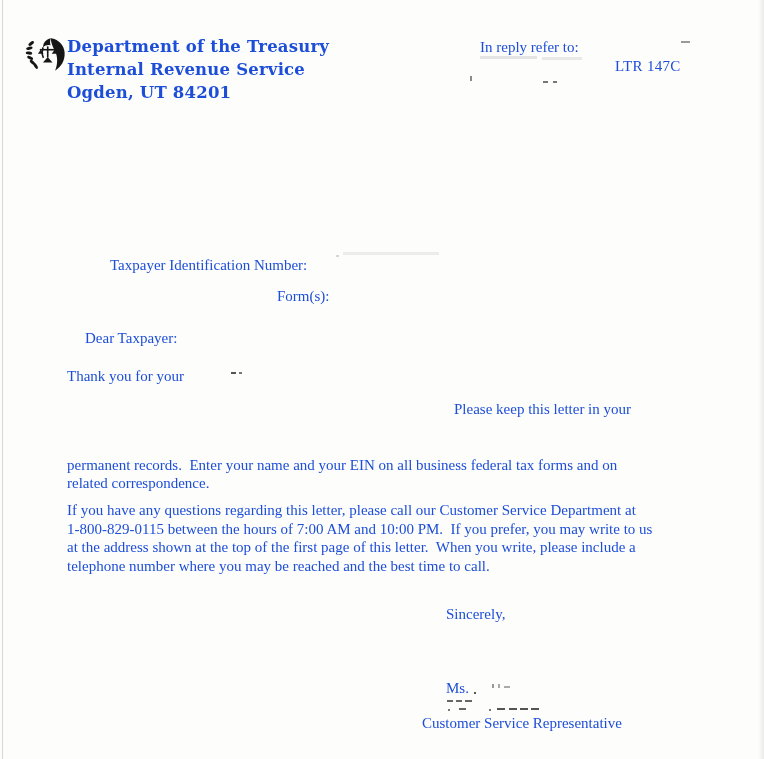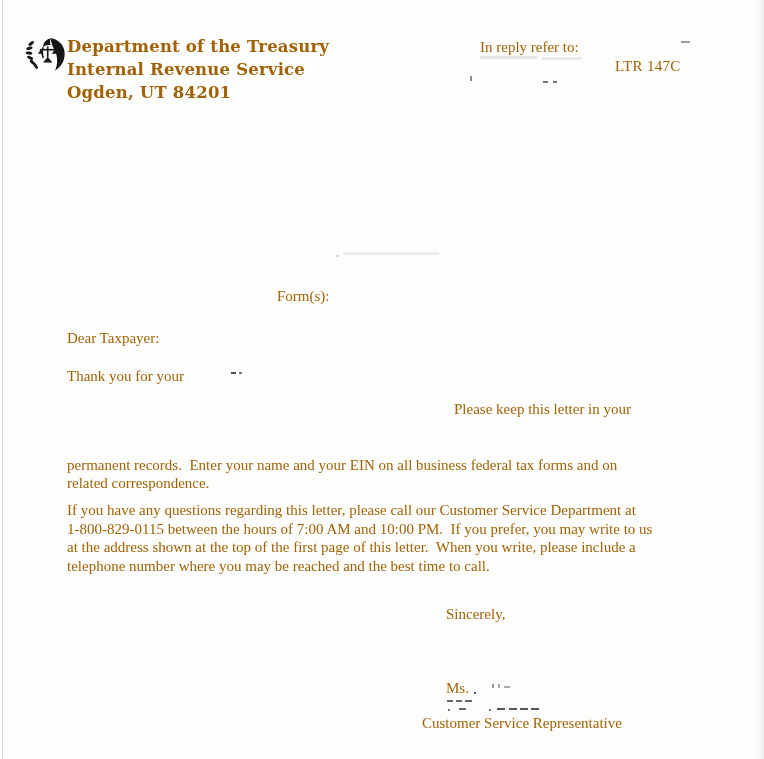--- a/index.html
+++ b/index.html
@@ -2,40 +2,40 @@
 <html><head>
 <meta charset="utf-8">
 <style>
   html,body{margin:0;padding:0;background:#ffffff;}
   .page{
     position:relative;
     width:764px;height:759px;
     background:#fdfdfc;
     overflow:hidden;
     font-family:"Liberation Serif", serif;
-    color:#a16207;
+    color:#1d4ed8;
   }
   .abs{position:absolute;}
   .line{white-space:pre;}
   
   .sender{
     left:67px;top:36px;
     font-family:"DejaVu Serif", serif;
     font-weight:bold;
     font-size:16.5px;
     line-height:22.8px;
     letter-spacing:.2px;
   }
   .logo{left:25px;top:37px;width:42px;height:35px;}
   .ref-label{left:480px;top:39px;font-size:15px;}
   .ltr-code{left:615px;top:58px;font-size:15px;letter-spacing:.3px;}
   
   .tin{left:110px;top:257px;font-size:15px;}
   .forms{left:277px;top:288px;font-size:15px;}
-  .salutation{left:67px;top:330px;font-size:15px;}
+  .salutation{left:85px;top:330px;font-size:15px;}
   .intro{left:67px;top:368px;font-size:15px;}
   .para{font-size:15px;line-height:18.5px;}
   .para-ein{left:67px;top:400px;width:660px;}
   .para-q{left:67px;top:485px;width:660px;margin-top:16px;}
   .rel{position:relative;}
   .ein-keep{position:absolute;left:387px;top:0;white-space:pre;}
   
   .sincerely{left:446px;top:606px;font-size:15px;}
   .signer{left:446px;top:680px;font-size:15px;}
   .csr{left:422px;top:715px;font-size:15px;}
@@ -85,20 +85,21 @@
   <div class="abs ref-label line">In reply refer to:</div>
   <div class="abs ltr-code line">LTR 147C</div>
 
   <div class="mark" style="left:681px;top:41px;width:9px;height:1.5px;background:#9a9a9a;"></div>
   <div class="mark" style="left:480px;top:56px;width:57px;height:3px;background:#e4e4e4;"></div>
   <div class="mark" style="left:542px;top:57px;width:40px;height:3px;background:#e9e9e9;"></div>
   <div class="mark" style="left:470px;top:76px;width:2px;height:5px;background:#8a8a8a;"></div>
   <div class="mark" style="left:543px;top:81px;width:5px;height:1.5px;background:#777;"></div>
   <div class="mark" style="left:553px;top:81px;width:4px;height:1.5px;background:#777;"></div>
 
+  <div class="abs tin line">Taxpayer Identification Number:</div>
   <div class="mark" style="left:343px;top:252px;width:96px;height:2.5px;background:#ececec;"></div>
   <div class="mark" style="left:336px;top:255px;width:3px;height:2px;background:#d5d5d5;"></div>
   <div class="abs forms line">Form(s):</div>
 
   <div class="abs salutation line">Dear Taxpayer:</div>
 
   <div class="abs intro line">Thank you for your</div>
   <div class="mark" style="left:231px;top:372px;width:5px;height:1.6px;background:#555;"></div>
   <div class="mark" style="left:239px;top:372px;width:3px;height:1.6px;background:#777;"></div>
 

